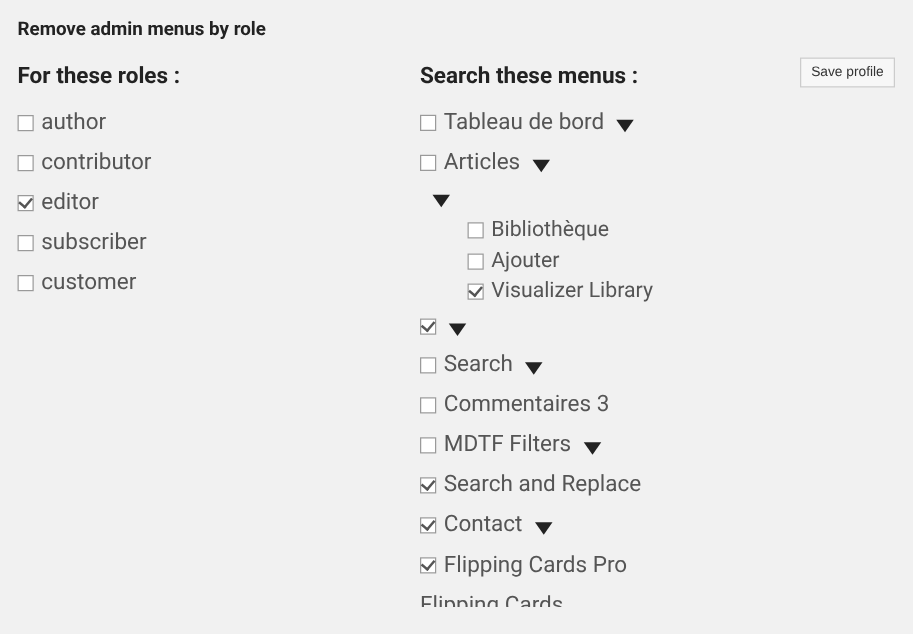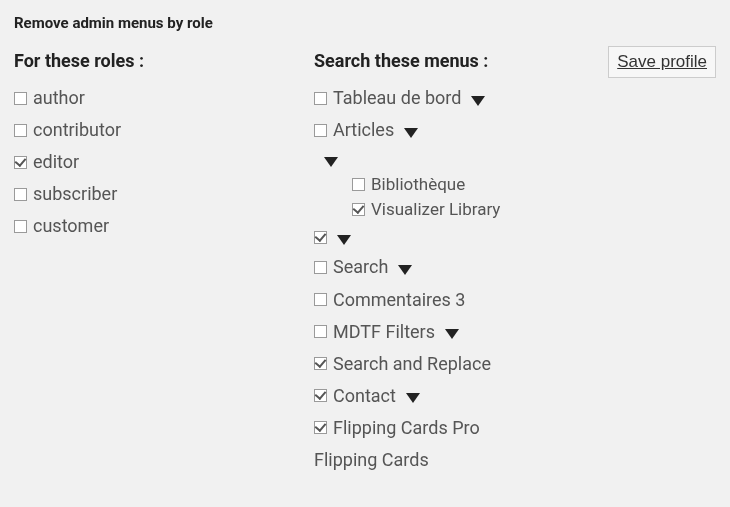--- a/index.html
+++ b/index.html
@@ -15,21 +15,21 @@
   }
   h2.section-title {
     margin: 0 0 18px 0;
     font-size: 15px;
     font-weight: 700;
     color: #222;
   }
   .columns {
     display: flex;
     align-items: flex-start;
-    gap: 10px;
+    gap: 32px;
   }
   .col-left { width: 290px; }
   .col-right { flex: 1; position: relative; }
   .col-header {
     font-size: 18px;
     font-weight: 700;
     color: #222;
     margin-bottom: 14px;
   }
   ul.role-list, ul.menu-list, ul.submenu-list {
@@ -104,27 +104,26 @@
   .menus-scroll::-webkit-scrollbar-button:single-button {
     height: 14px;
     background: #f1f1f1;
   }
   .save-area {
     position: absolute;
     right: 0;
     top: -4px;
   }
   .save-btn {
-    font-size: 17px;
+    font-size: 11px;
     padding: 5px 8px;
     background: #f7f7f7;
     border: 1px solid #ccc;
     color: #333;
     cursor: pointer;
-    text-decoration: underline;
   }
 </style>
 </head>
 <body>
 
 <h2 class="section-title">Remove admin menus by role</h2>
 
 <div class="columns">
   <div class="col-left">
     <div class="col-header">For these roles :</div>
@@ -166,20 +165,24 @@
           <li><label class="chk">
               <span class="checkbox"></span>
               <span>Articles</span>
             </label><span class="caret"></span></li>
           <li><span class="caret"></span><ul class="submenu-list">
               <li><label class="chk">
                   <span class="checkbox"></span>
                   <span>Bibliothèque</span>
                 </label></li>
               <li><label class="chk">
+                  <span class="checkbox"></span>
+                  <span>Ajouter</span>
+                </label></li>
+              <li><label class="chk">
                   <span class="checkbox checked"></span>
                   <span>Visualizer Library</span>
                 </label></li>
             </ul></li>
           <li><label class="chk">
               <span class="checkbox checked"></span>
             </label><span class="caret"></span></li>
           <li><label class="chk">
               <span class="checkbox"></span>
               <span>Search</span>

